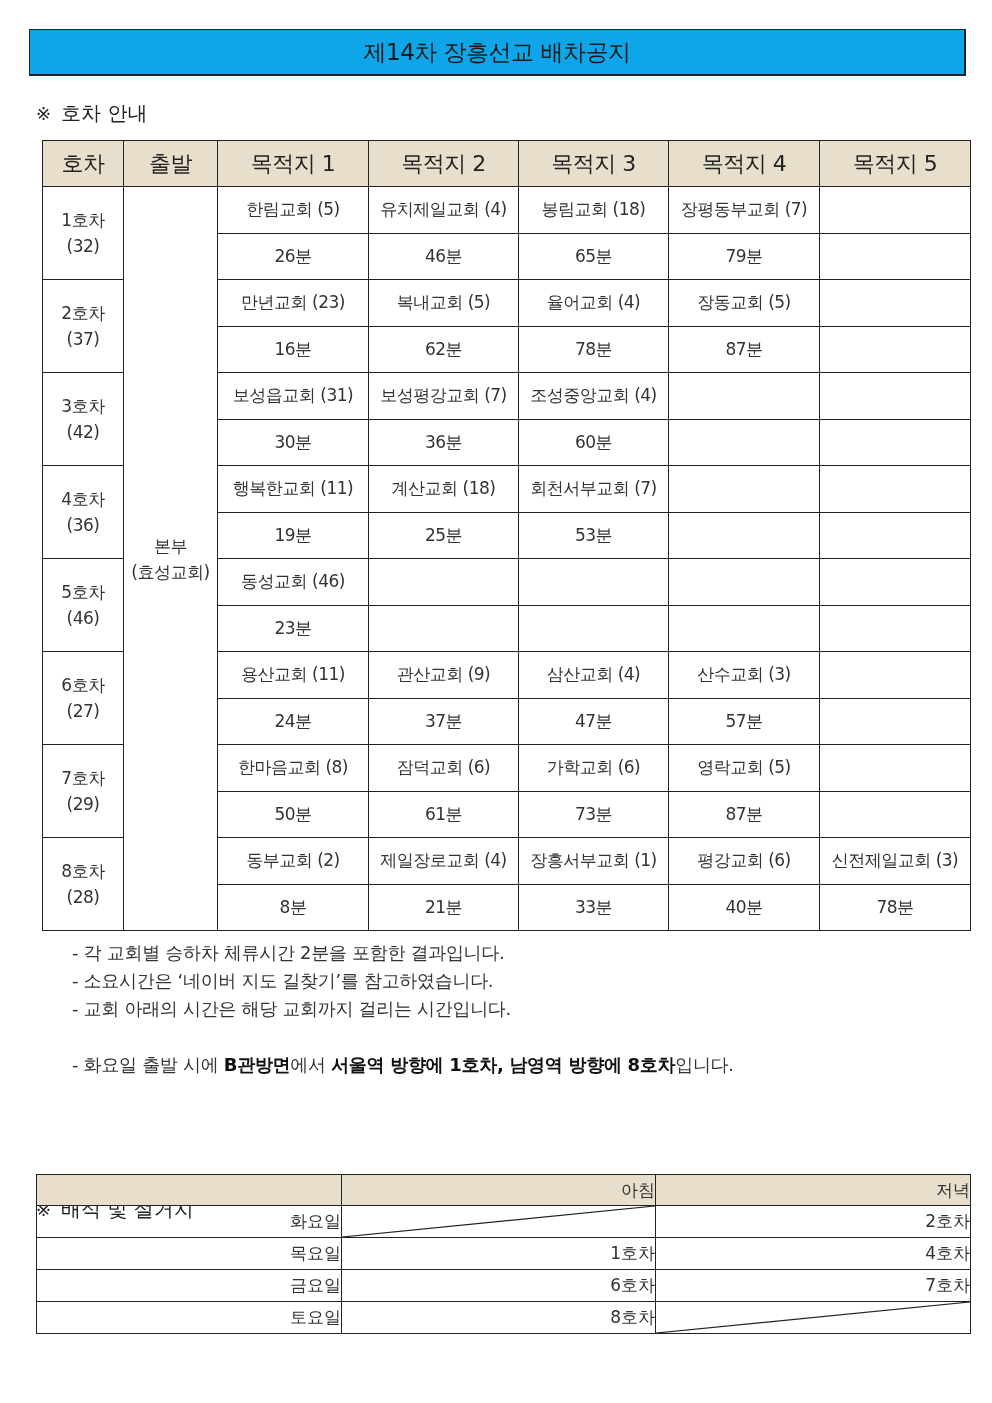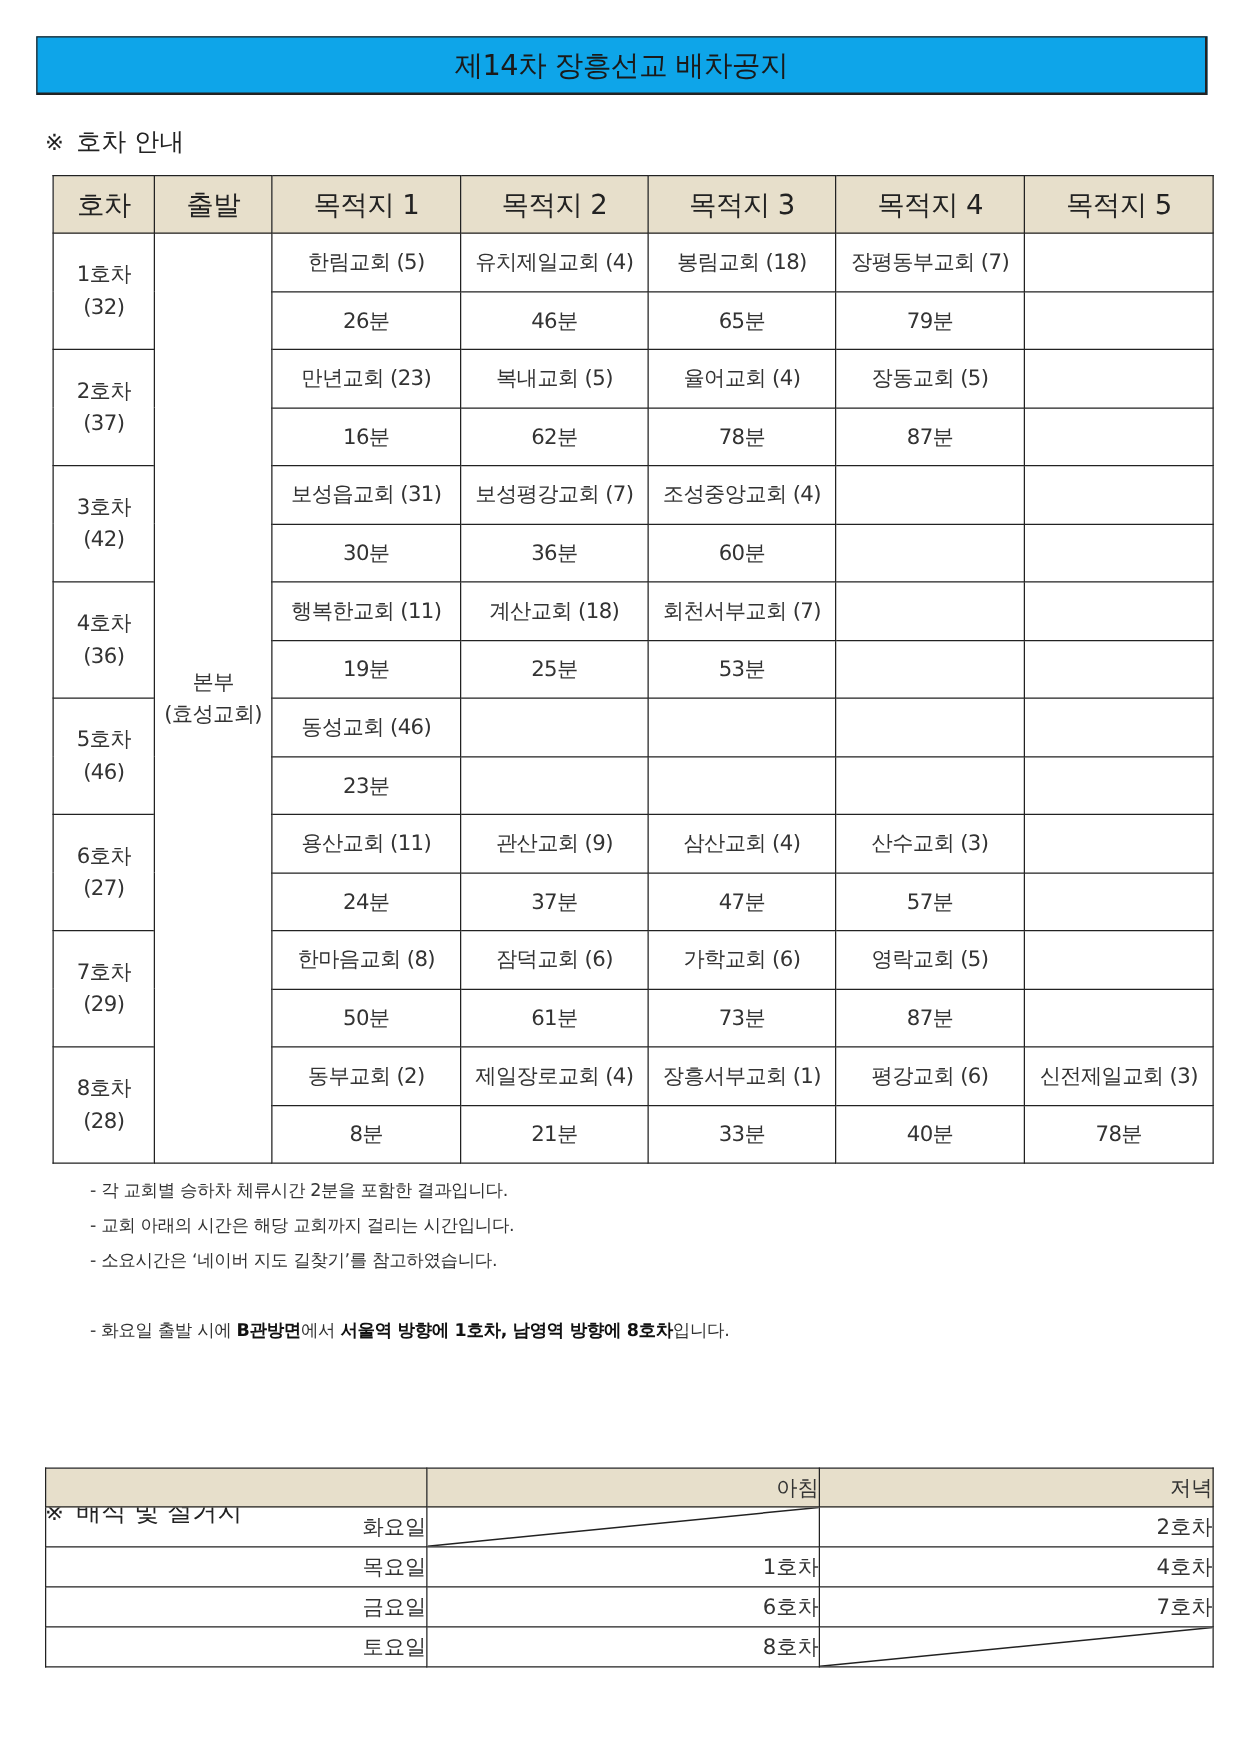--- a/index.html
+++ b/index.html
@@ -22,21 +22,21 @@
     table.bus td, table.bus th {
       border: 1.5px solid #222; text-align: center; vertical-align: middle;
       font-size: 17px; font-weight: normal; padding: 0; white-space: nowrap;
       color: #333; letter-spacing: -0.5px;
     }
     table.bus th { background: #e7dfcb; height: 45px; font-size: 22px; color: #222; }
     table.bus td { height: 45.5px; }
     table.bus td.car { line-height: 26px; }
     table.bus td.depart { line-height: 26px; vertical-align: middle; }
     .notes {
-      position: absolute; left: 72px; top: 939px; font-size: 14px; color: #333;
+      position: absolute; left: 72px; top: 939px; font-size: 18px; color: #333;
       line-height: 28px; letter-spacing: -0.3px;
     }
     .notes .gap { height: 28px; }
     .notes b { font-weight: bold; color: #111; }
     table.meal td, table.meal th {
       border: 1.5px solid #222; text-align: right; vertical-align: middle;
       font-size: 17px; font-weight: normal; padding: 0; height: 31px; color: #333;
     }
     table.meal th { background: #e7dfcb; height: 30px; }
     td.diag { position: relative; }
@@ -219,22 +219,22 @@
         <td>21분</td>
         <td>33분</td>
         <td>40분</td>
         <td>78분</td>
       </tr>
     </tbody>
 </table>
 
 <div class="notes">
   <div>- 각 교회별 승하차 체류시간 2분을 포함한 결과입니다.</div>
+  <div>- 소요시간은 ‘네이버 지도 길찾기’를 참고하였습니다.</div>
   <div>- 교회 아래의 시간은 해당 교회까지 걸리는 시간입니다.</div>
-  <div>- 소요시간은 ‘네이버 지도 길찾기’를 참고하였습니다.</div>
   <div class="gap"></div>
   <div><span>- 화요일 출발 시에 </span><b>B관방면</b><span>에서 </span><b>서울역 방향에 1호차, 남영역 방향에 8호차</b><span>입니다.</span></div>
 </div>
 
 <div class="section-heading" style="top:1196px;">
   <span class="mark">※</span><span>배식 및 설거지</span>
 </div>
 
 <table class="meal" style="left:36px; top:1174px; width:934px;">
   <colgroup>

